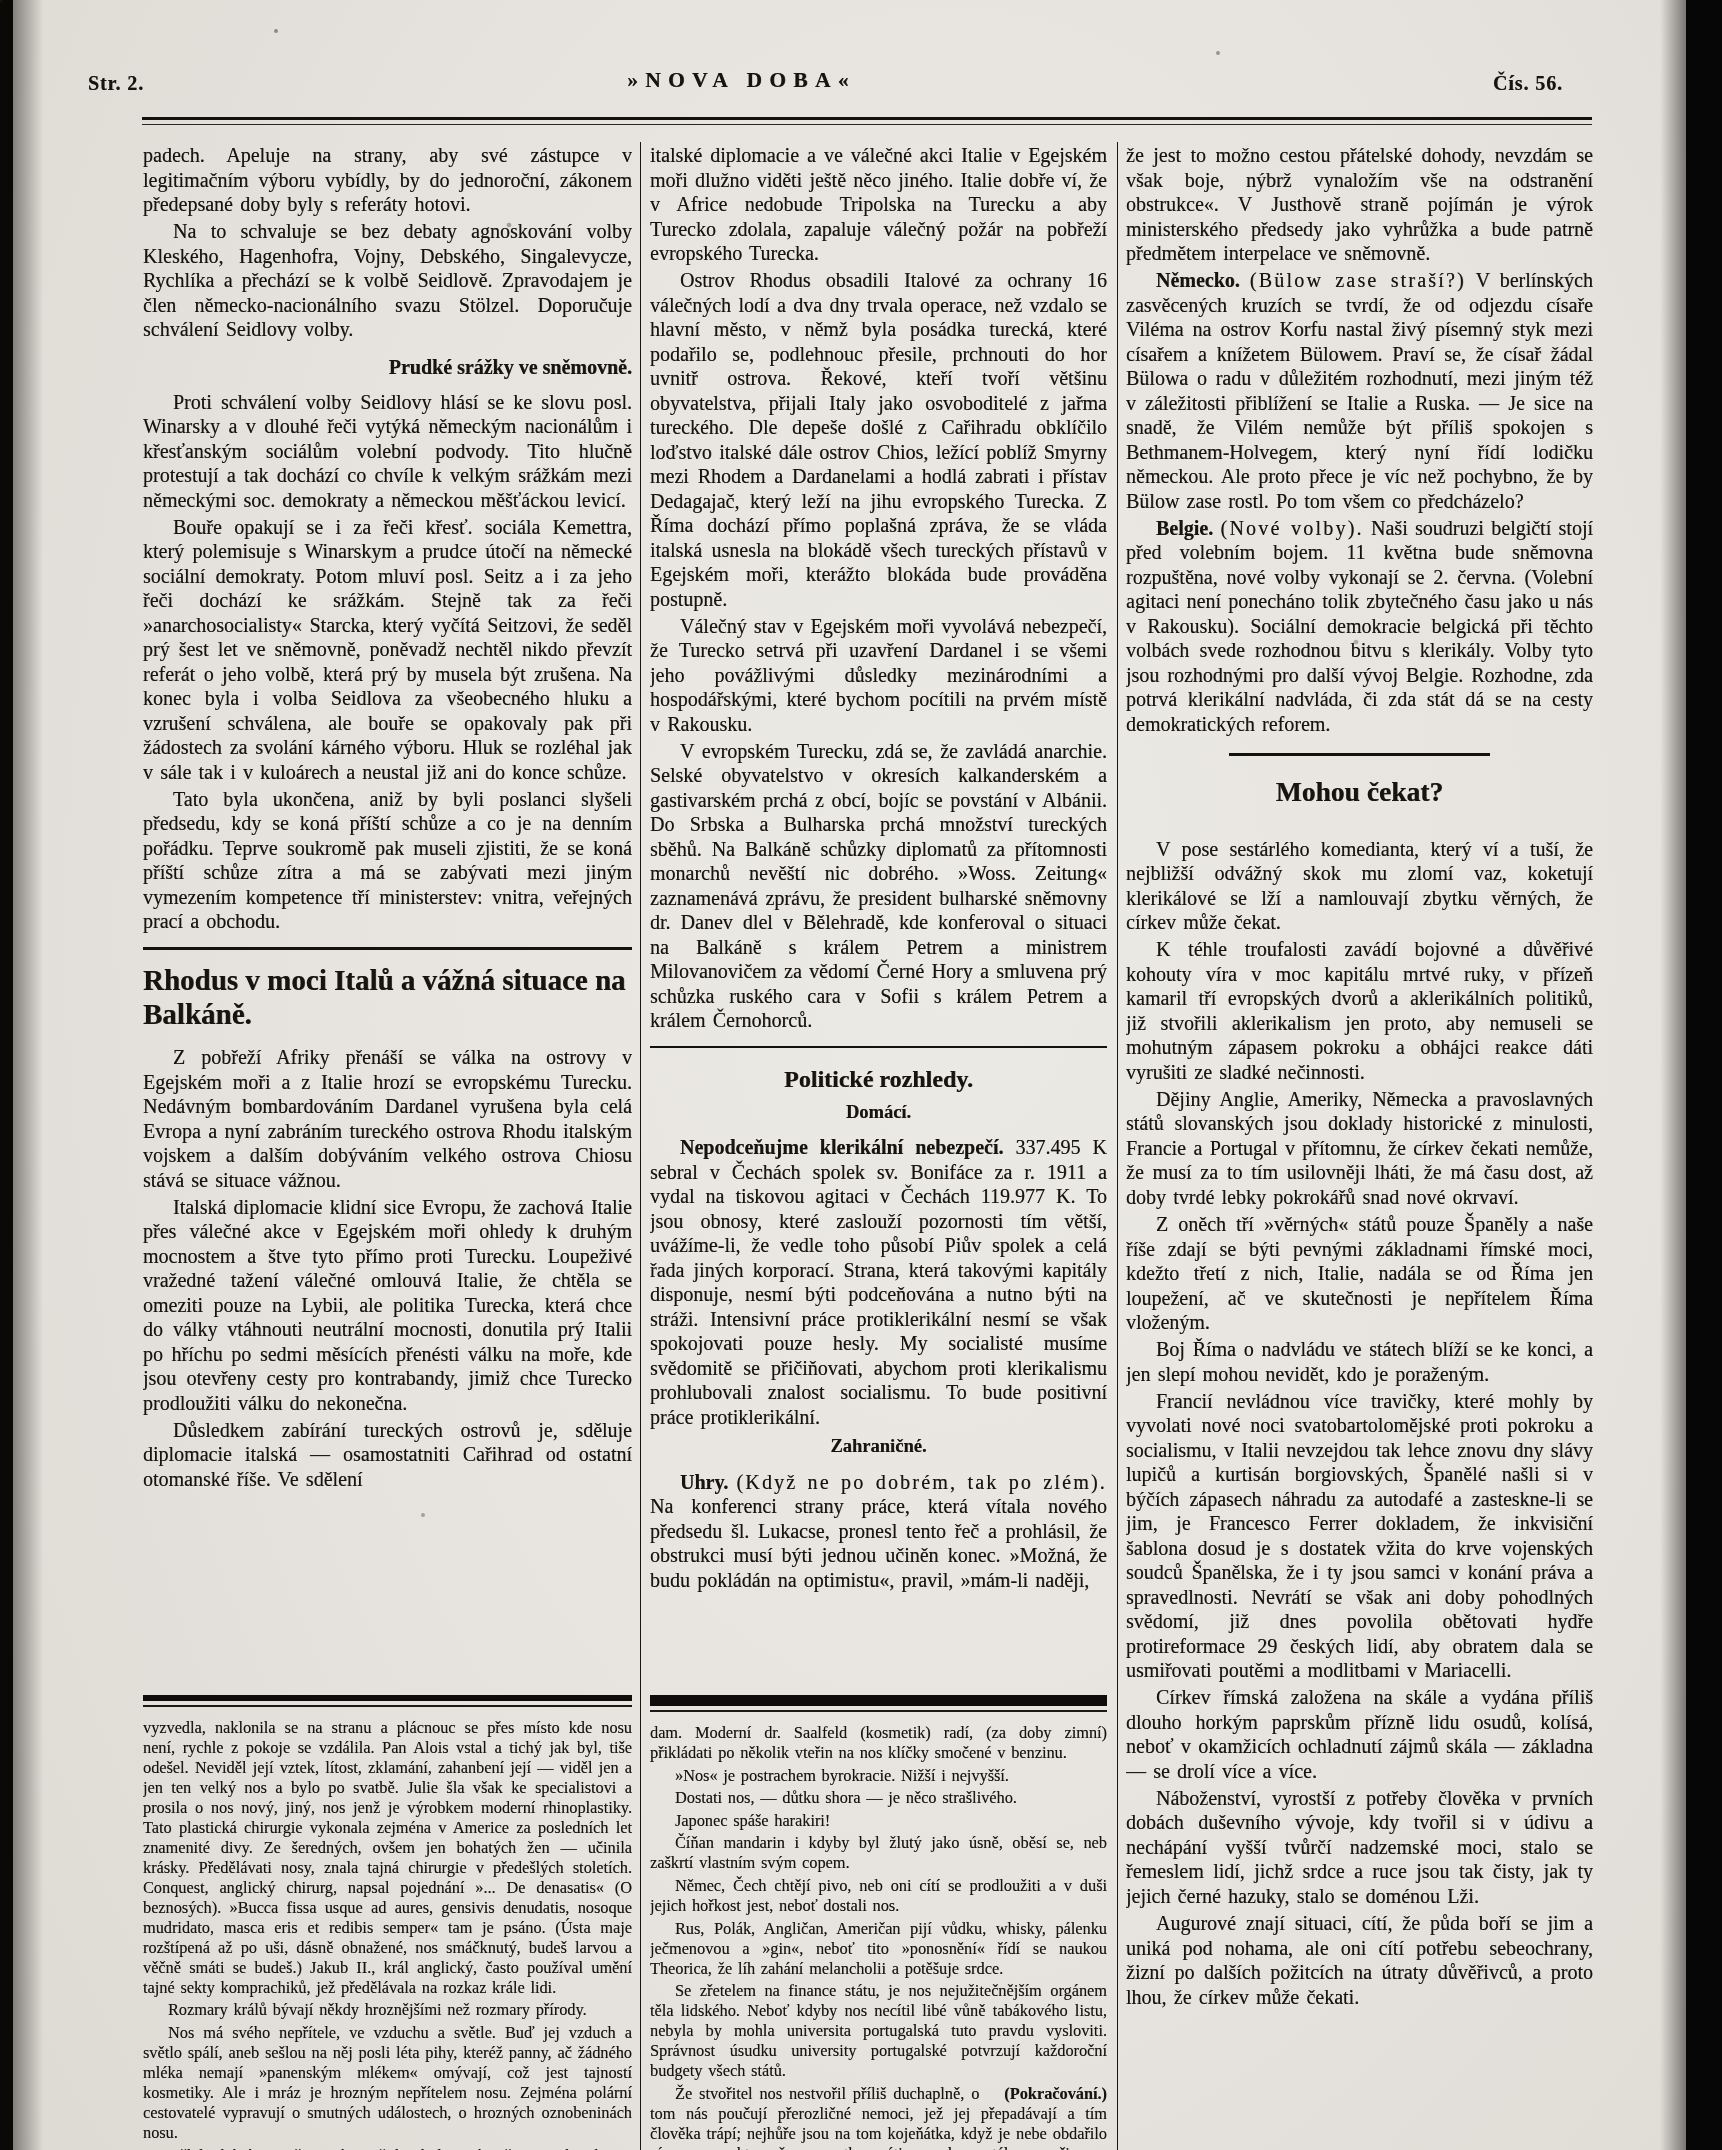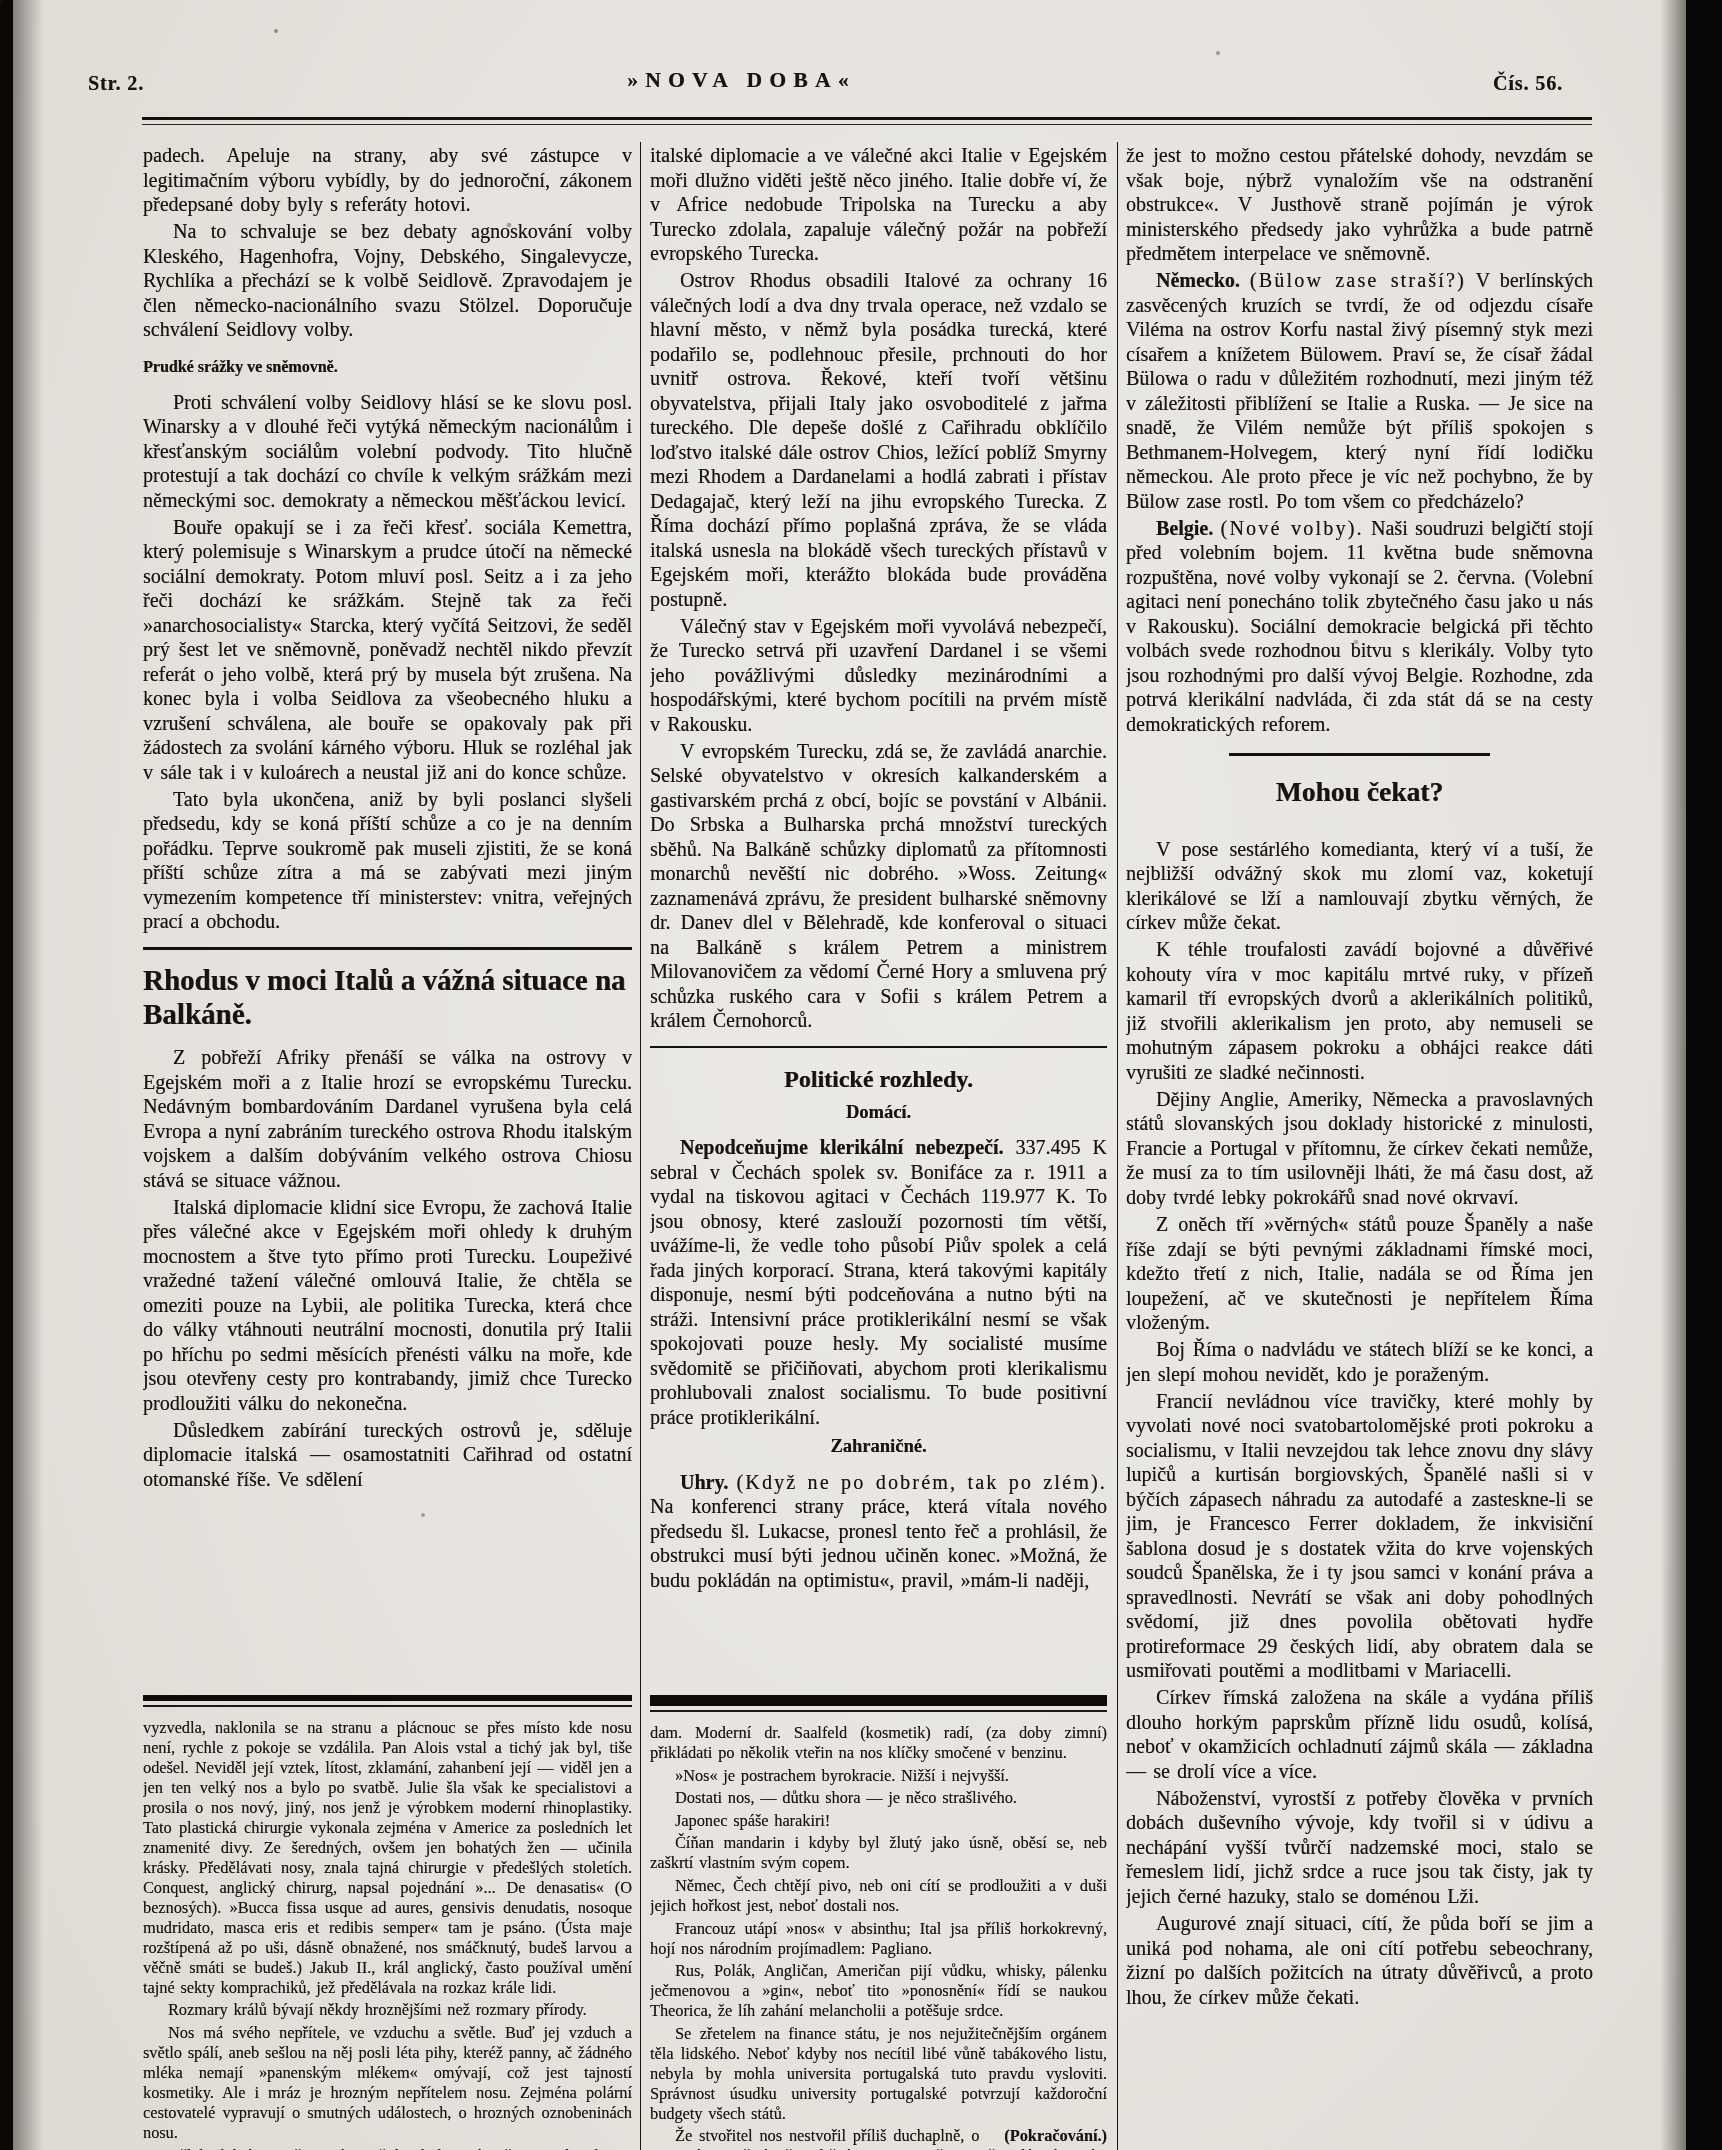--- a/index.html
+++ b/index.html
@@ -39,21 +39,21 @@
   
   .par{margin:0 0 2.6px 0;font-size:20px;line-height:24.5px;text-align:justify;
        text-shadow:0.3px 0.2px 0 rgba(23,19,15,.55);word-spacing:2.2px;}
   .ind{text-indent:30px;}
   .lead{font-weight:bold;}
   .spaced{letter-spacing:2.2px;}
   .feu-par{margin:0 0 2.6px 0;font-size:16.3px;line-height:20px;text-align:justify;
        text-shadow:0.2px 0.1px 0 rgba(23,19,15,.5);word-spacing:1.7px;}
   .feu-ind{text-indent:25px;}
   
-  .h-small{margin:13px 0 11.2px 0;font-size:16px;line-height:24px;font-weight:bold;text-align:left;
+  .h-small{margin:13px 0 11.2px 0;font-size:20px;line-height:24px;font-weight:bold;text-align:right;
        text-shadow:0.4px 0.3px 0 rgba(23,19,15,.6);font-family:Liberation Serif, serif;}
   .h-big{margin:11.2px 0 14.6px 0;font-size:29px;line-height:34px;font-weight:bold;text-align:left;
        text-shadow:0.5px 0.3px 0 rgba(23,19,15,.65);}
   .h-section{margin:14.6px 0 6px 0;font-size:24px;line-height:32px;font-weight:bold;text-align:center;
        text-shadow:0.5px 0.3px 0 rgba(23,19,15,.65);}
   .h-sub{margin:6.9px 0 12px 0;font-size:18.5px;line-height:21.5px;font-weight:bold;text-align:center;
        text-shadow:0.3px 0.2px 0 rgba(23,19,15,.6);}
   .h-title3{margin:20px 0 30px 0;font-size:27.5px;line-height:31px;font-weight:bold;text-align:center;
        text-shadow:0.5px 0.3px 0 rgba(23,19,15,.65);}
   
@@ -128,21 +128,20 @@
       <div class="bar fat"></div>
       <div class="thin"></div>
     </div>
     <div class="sect s-feu">
       <p class="feu-par">dam. Moderní dr. Saalfeld (kosmetik) radí, (za doby zimní) přikládati po několik vteřin na nos klíčky smočené v benzinu.</p>
       <p class="feu-par feu-ind">»Nos« je postrachem byrokracie. Nižší i nejvyšší.</p>
       <p class="feu-par feu-ind">Dostati nos, — důtku shora — je něco strašlivého.</p>
       <p class="feu-par feu-ind">Japonec spáše harakiri!</p>
       <p class="feu-par feu-ind">Číňan mandarin i kdyby byl žlutý jako úsně, oběsí se, neb zaškrtí vlastním svým copem.</p>
       <p class="feu-par feu-ind">Němec, Čech chtějí pivo, neb oni cítí se prodloužiti a v duši jejich hořkost jest, neboť dostali nos.</p>
-      <p class="feu-par feu-ind">Francouz utápí »nos« v absinthu; Ital jsa příliš horkokrevný, hojí nos národním projímadlem: Pagliano.</p>
       <p class="feu-par feu-ind">Rus, Polák, Angličan, Američan pijí vůdku, whisky, pálenku ječmenovou a »gin«, neboť tito »ponosnění« řídí se naukou Theorica, že líh zahání melancholii a potěšuje srdce.</p>
       <p class="feu-par feu-ind">Se zřetelem na finance státu, je nos nejužitečnějším orgánem těla lidského. Neboť kdyby nos necítil libé vůně tabákového listu, nebyla by mohla universita portugalská tuto pravdu vysloviti. Správnost úsudku university portugalské potvrzují každoroční budgety všech států.</p>
       <p class="feu-par feu-ind"><span class="pokr">(Pokračování.)</span><span>Že stvořitel nos nestvořil příliš duchaplně, o tom nás poučují přerozličné nemoci, jež jej přepadávají a tím člověka trápí; nejhůře jsou na tom kojeňátka, když je nebe obdařilo rýmou, pro kterouž prs matky ssáti nemohou, stále se, při prsu jsouce, dusí, zakuckávají, ano i tím hynou.</span></p>
     </div>
   </div>
 
   <div class="col c3">
     <div class="sect s-top3">
       <p class="par">že jest to možno cestou přátelské dohody, nevzdám se však boje, nýbrž vynaložím vše na odstranění obstrukce«. V Justhově straně pojímán je výrok ministerského předsedy jako vyhrůžka a bude patrně předmětem interpelace ve sněmovně.</p>
       <p class="par ind"><span class="lead">Německo.</span> <span class="spaced">(Bülow zase straší?)</span> <span>V berlínských zasvěcených kruzích se tvrdí, že od odjezdu císaře Viléma na ostrov Korfu nastal živý písemný styk mezi císařem a knížetem Bülowem. Praví se, že císař žádal Bülowa o radu v důležitém rozhodnutí, mezi jiným též v záležitosti přiblížení se Italie a Ruska. — Je sice na snadě, že Vilém nemůže být příliš spokojen s Bethmanem-Holvegem, který nyní řídí lodičku německou. Ale proto přece je víc než pochybno, že by Bülow zase rostl. Po tom všem co předcházelo?</span></p>

